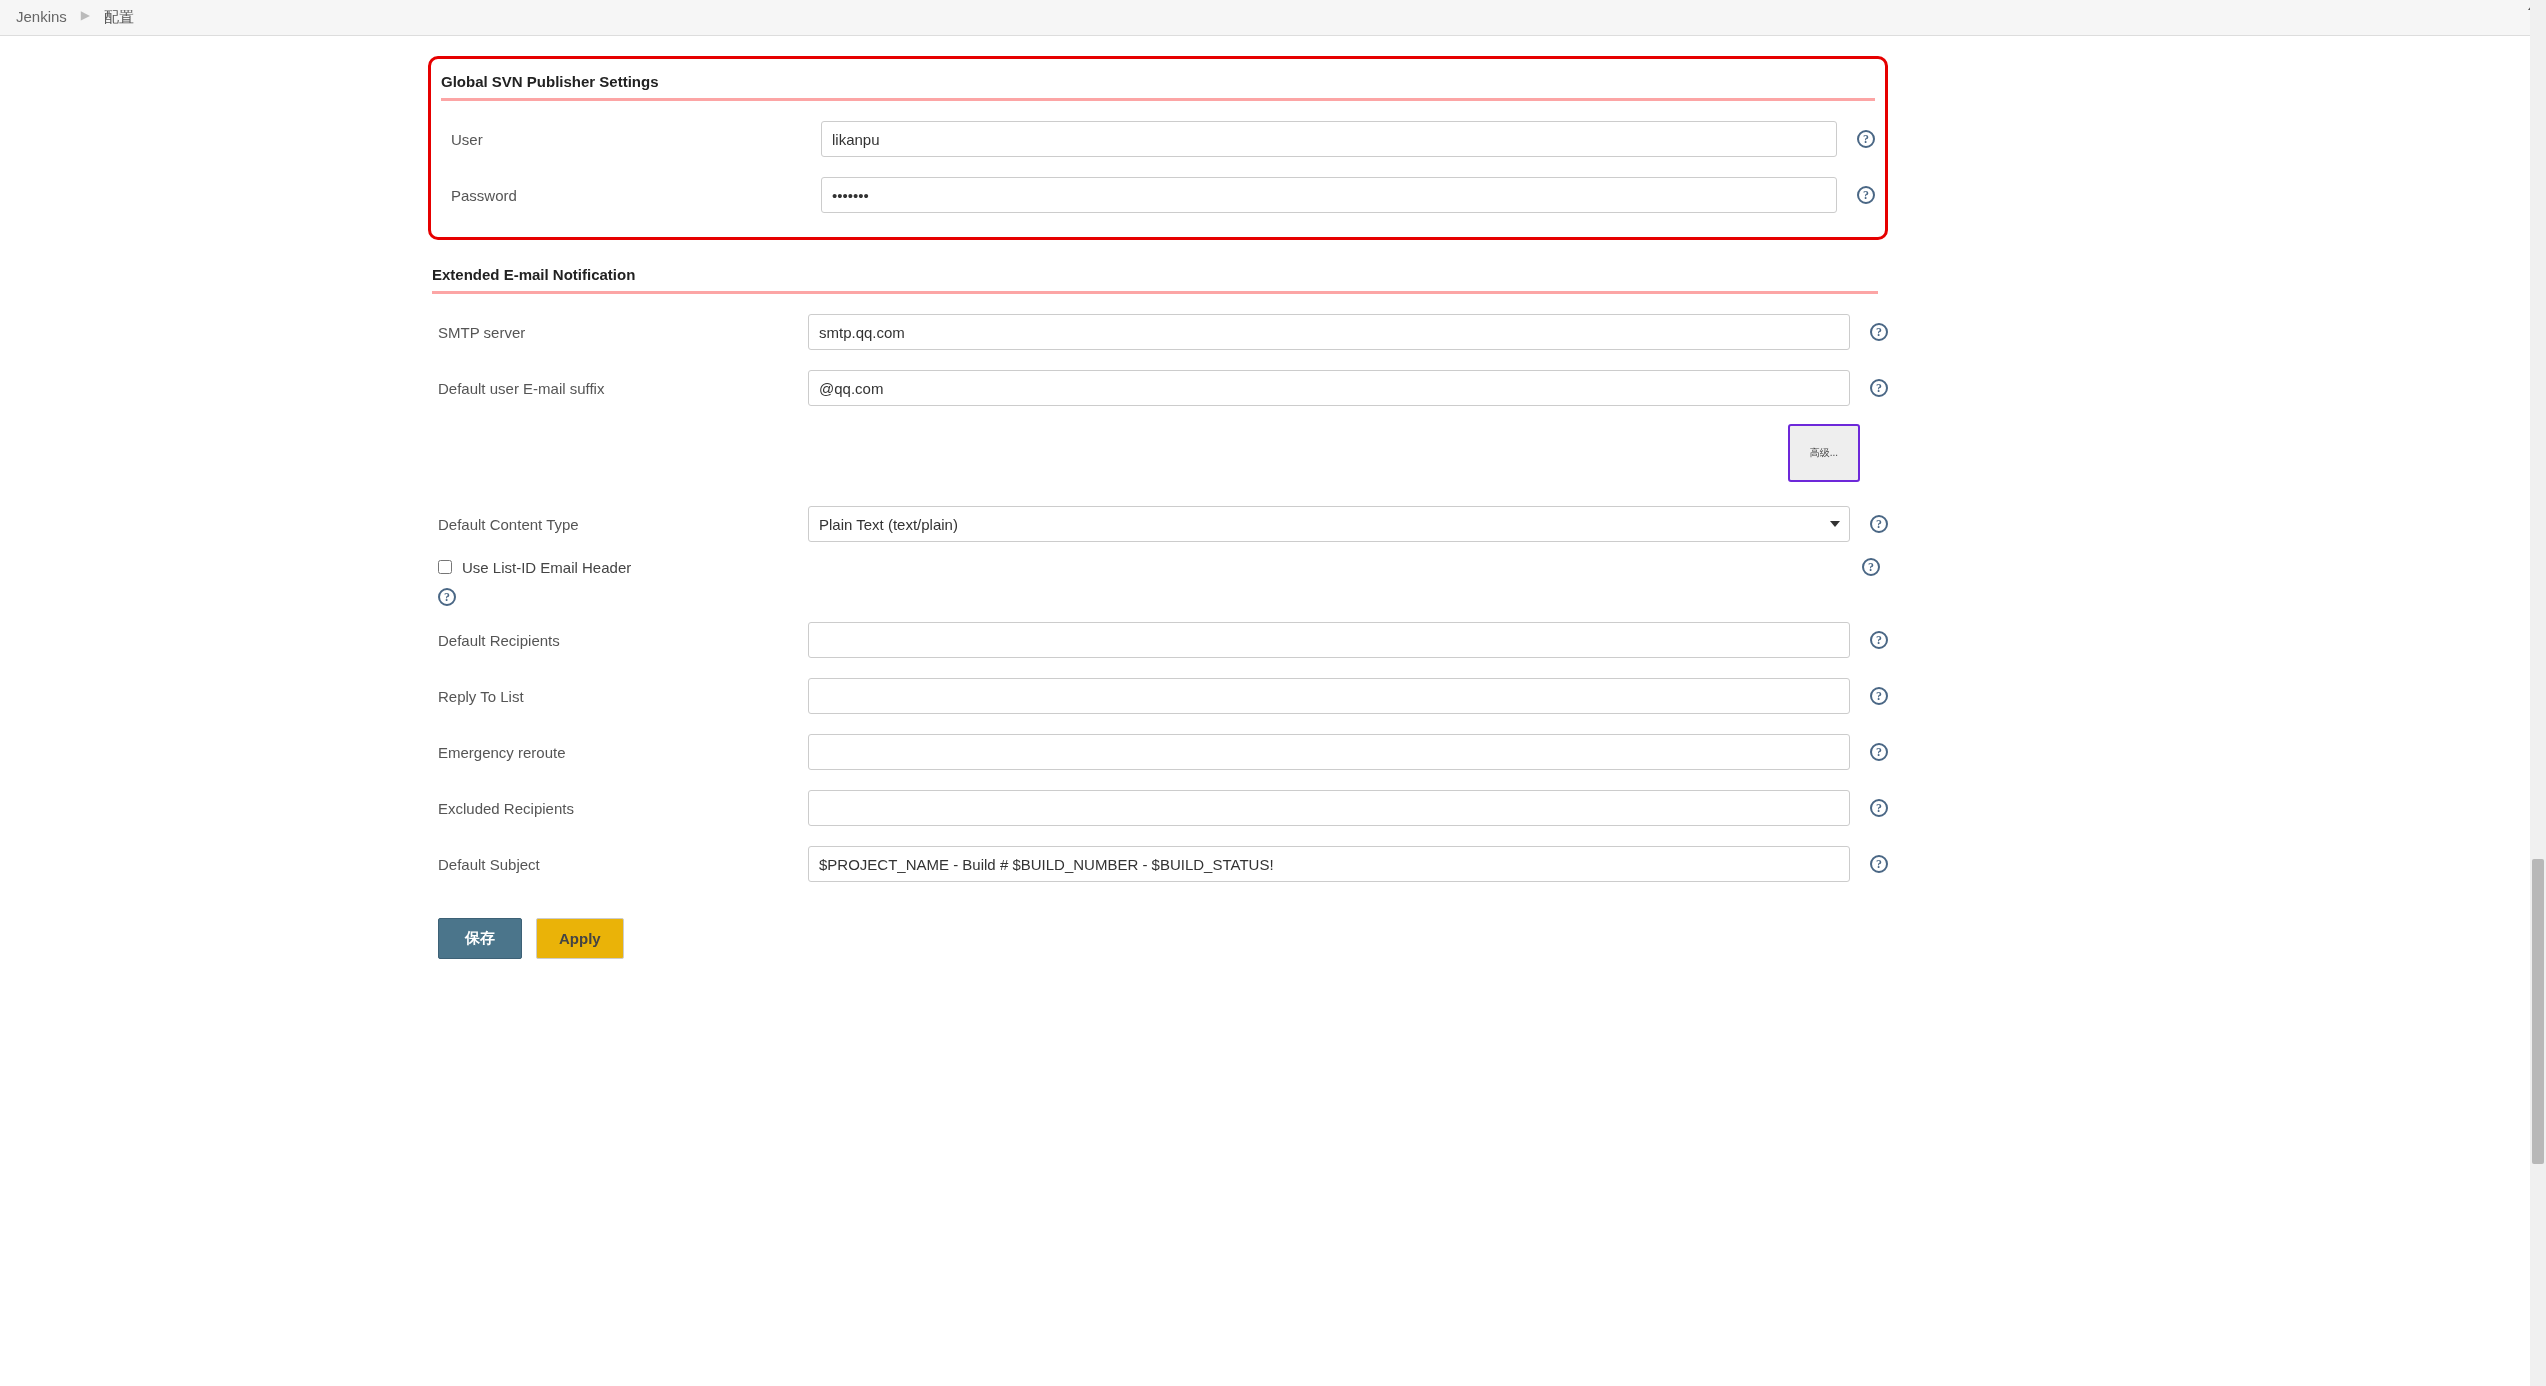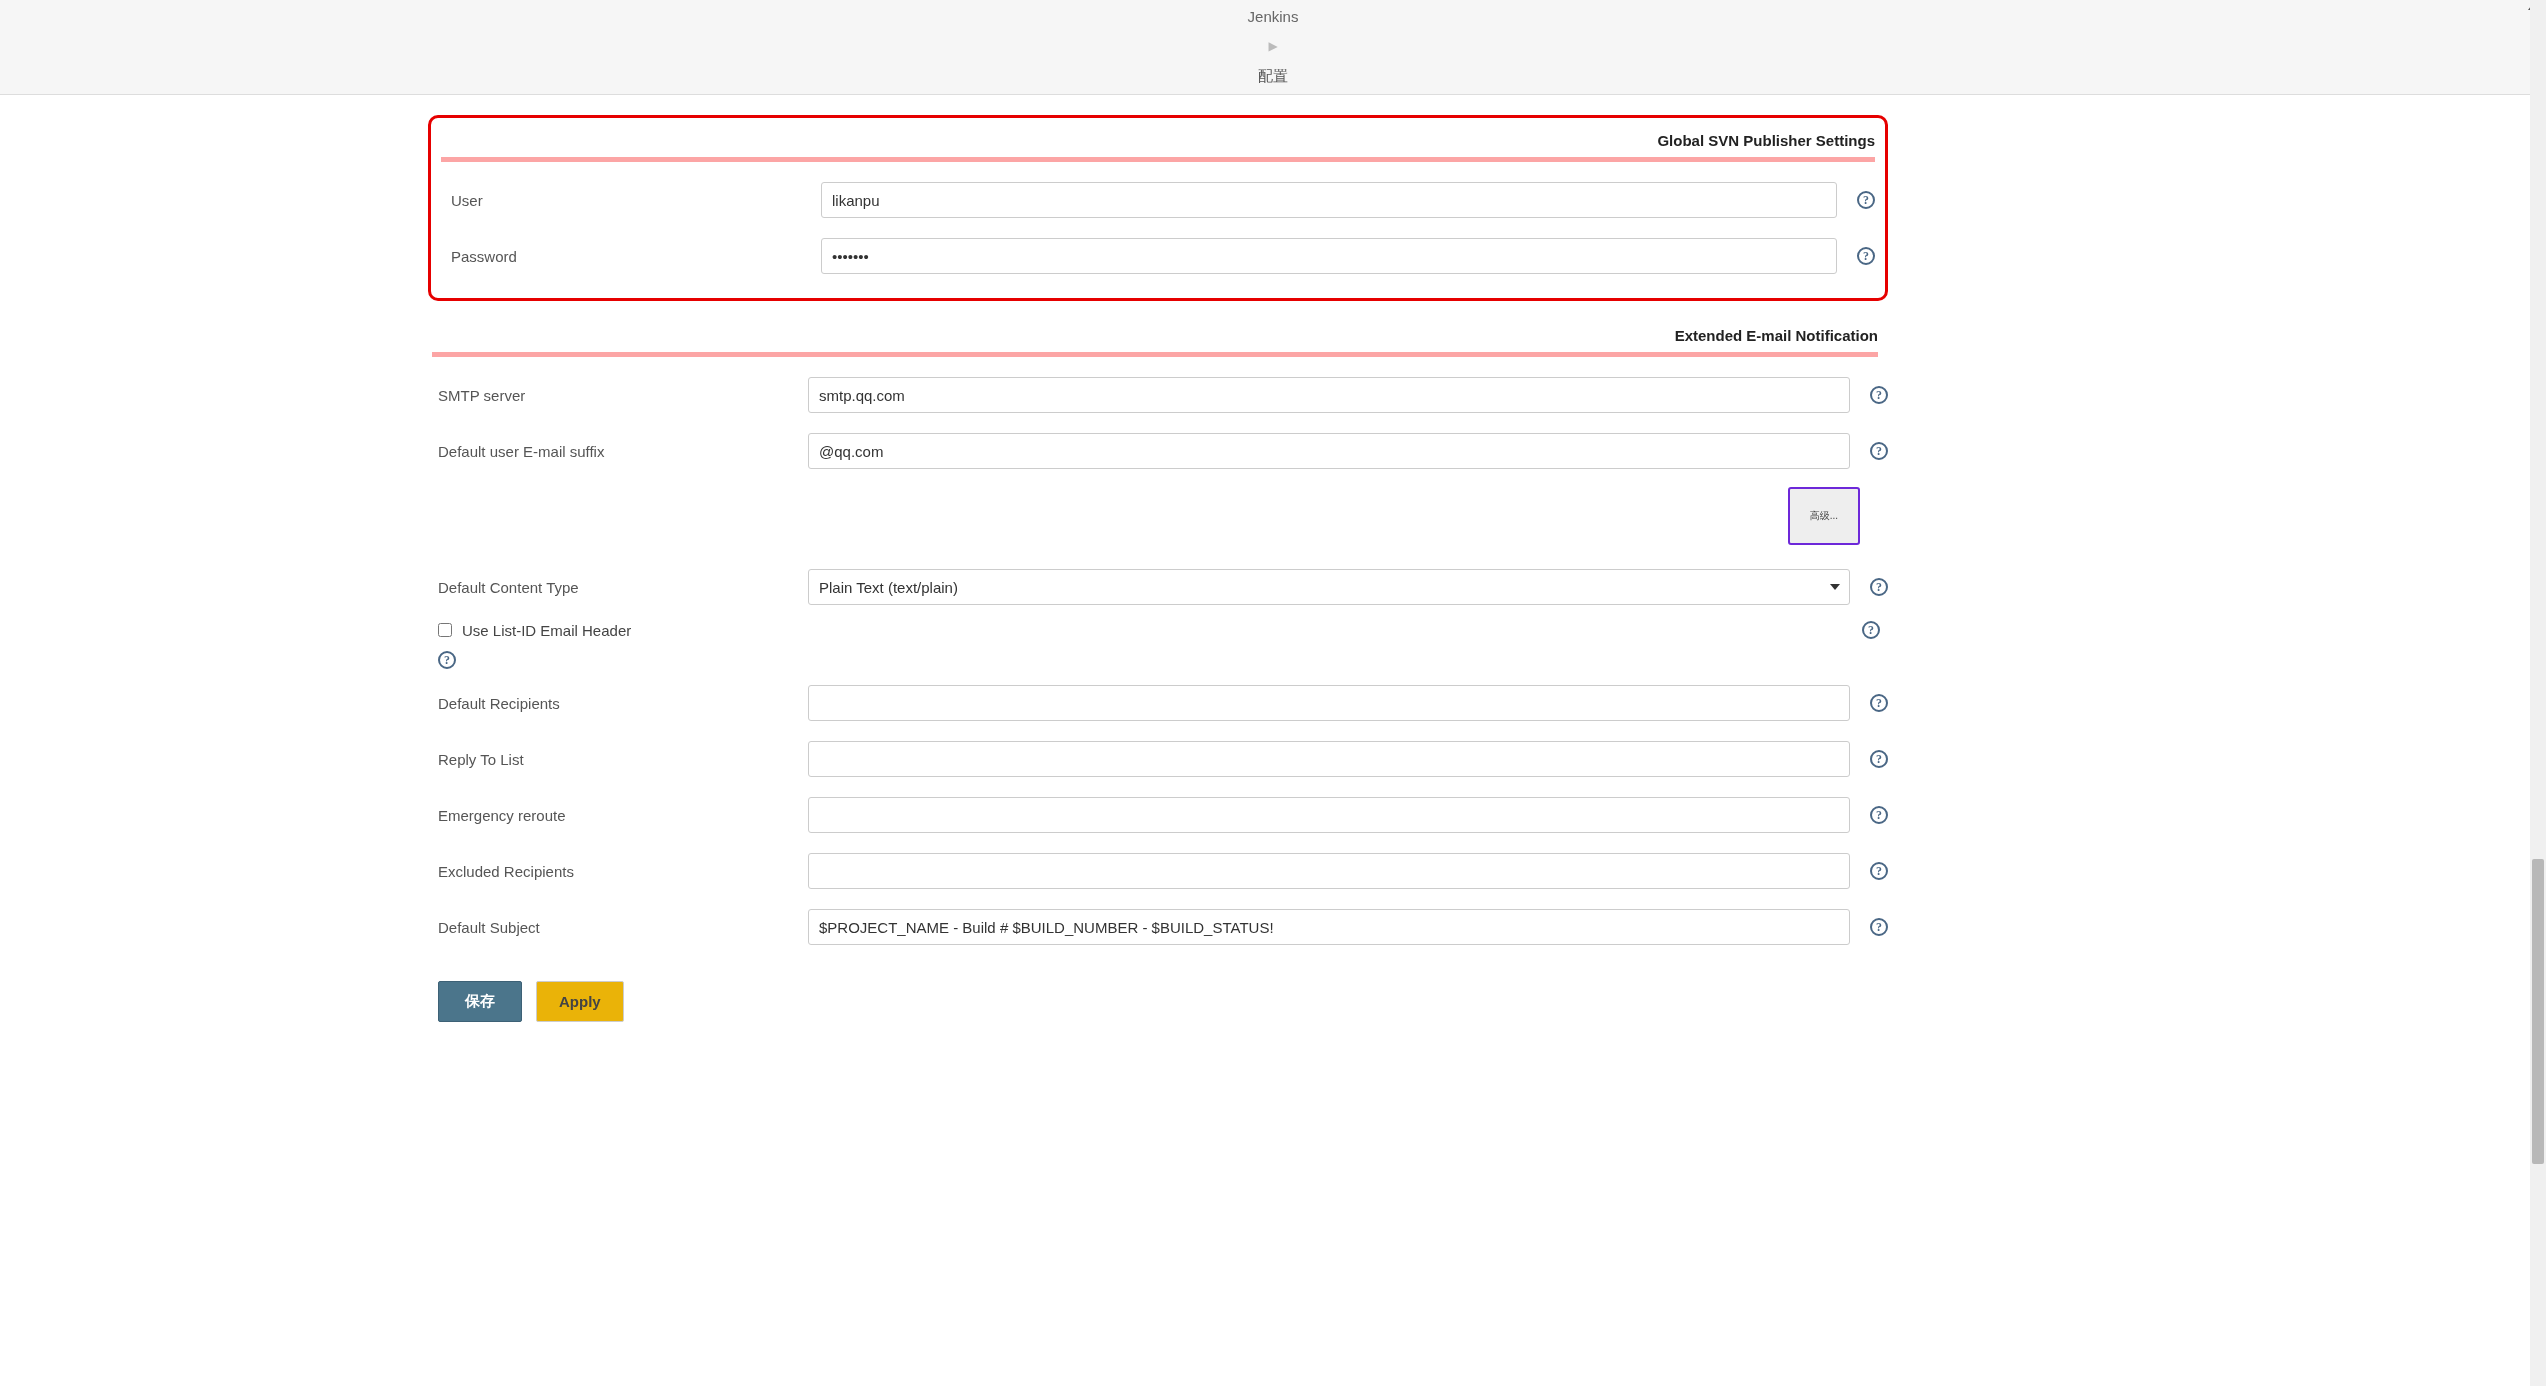--- a/index.html
+++ b/index.html
@@ -5,26 +5,24 @@
     * { margin: 0; padding: 0; box-sizing: border-box; }
     body {
       font-family: Helvetica, Arial, sans-serif;
       font-size: 14px;
       color: #333;
       background: #fff;
     }
     .breadcrumb {
       background: #f6f6f6;
       border-bottom: 1px solid #ddd;
-      padding: 8px 28px;
-      display: flex;
-      align-items: center;
+      padding: 8px 16px;
+      display: flex;
       gap: 14px;
       font-size: 15px;
-      flex-direction: column;
     }
     .breadcrumb a {
       color: #666;
       text-decoration: none;
     }
     .breadcrumb .sep {
       color: #bbb;
       font-size: 12px;
     }
     .breadcrumb .current { color: #555; }
@@ -41,23 +39,22 @@
       padding: 20px 0 40px 0;
       max-width: 1460px;
       margin-left: 428px;
       position: relative;
     }
     .section-title {
       font-weight: bold;
       font-size: 15px;
       color: #222;
       padding: 8px 0;
-      border-bottom: 5px solid #fca5a5;
+      border-bottom: 3px solid #fca5a5;
       margin-bottom: 10px;
-      text-align: right;
     }
     .highlight-box {
       border: 3px solid #e60000;
       border-radius: 10px;
       padding: 6px 10px 14px 10px;
       margin-bottom: 18px;
     }
     .form-row {
       display: flex;
       align-items: center;

